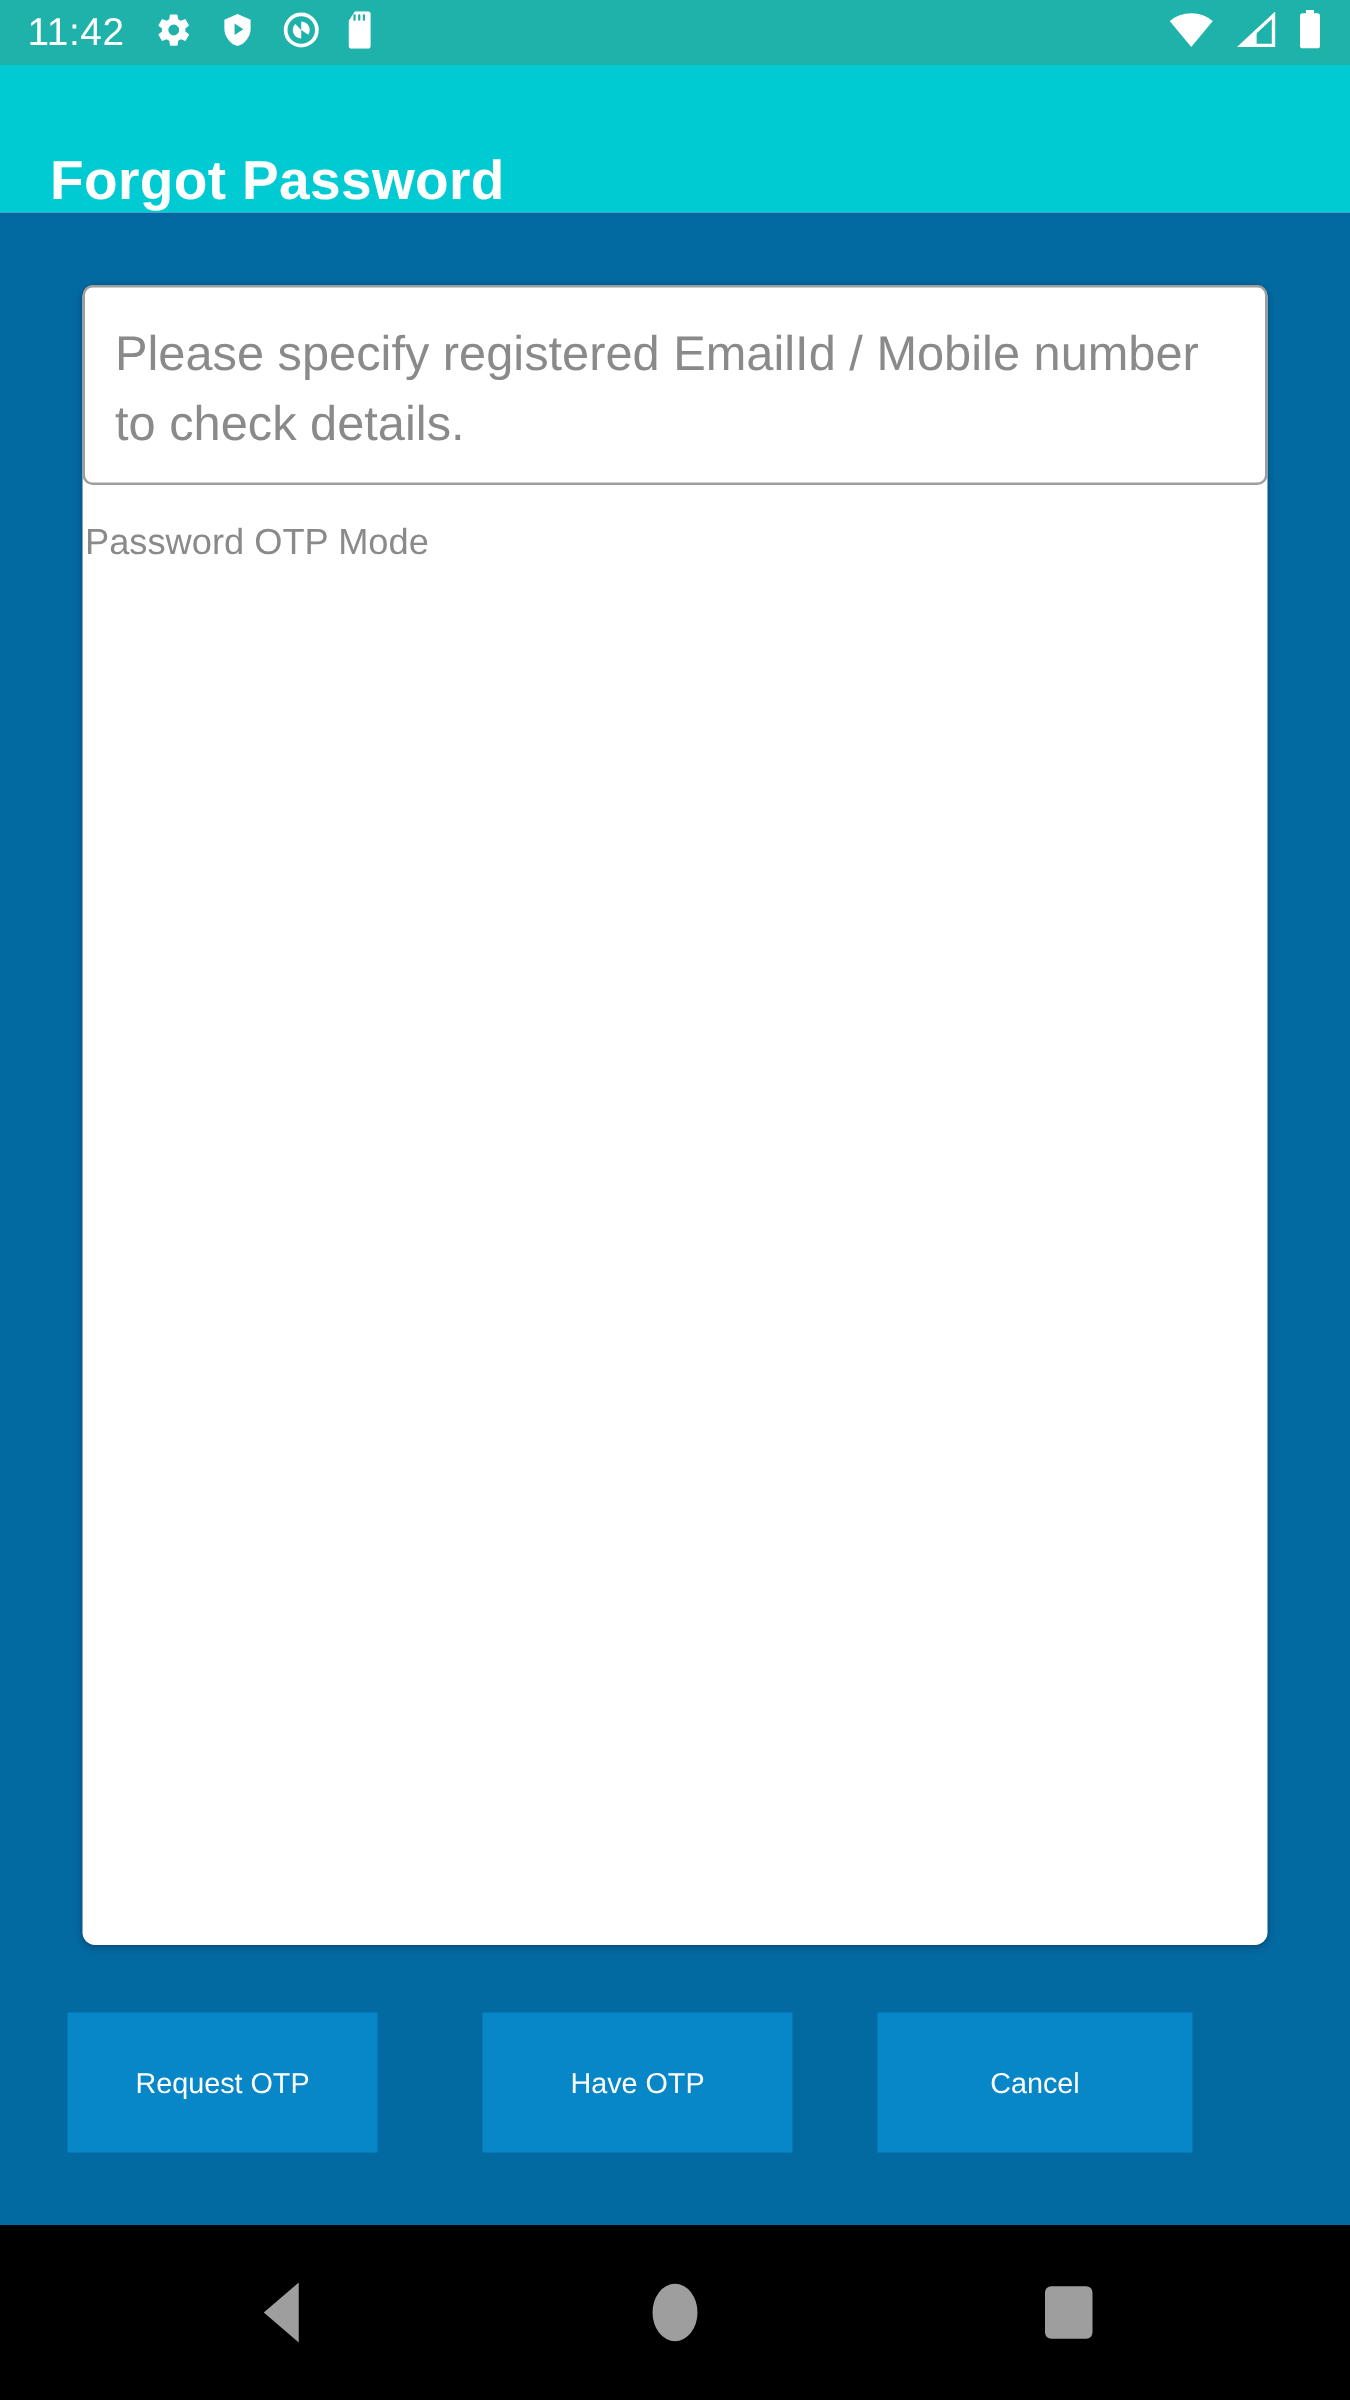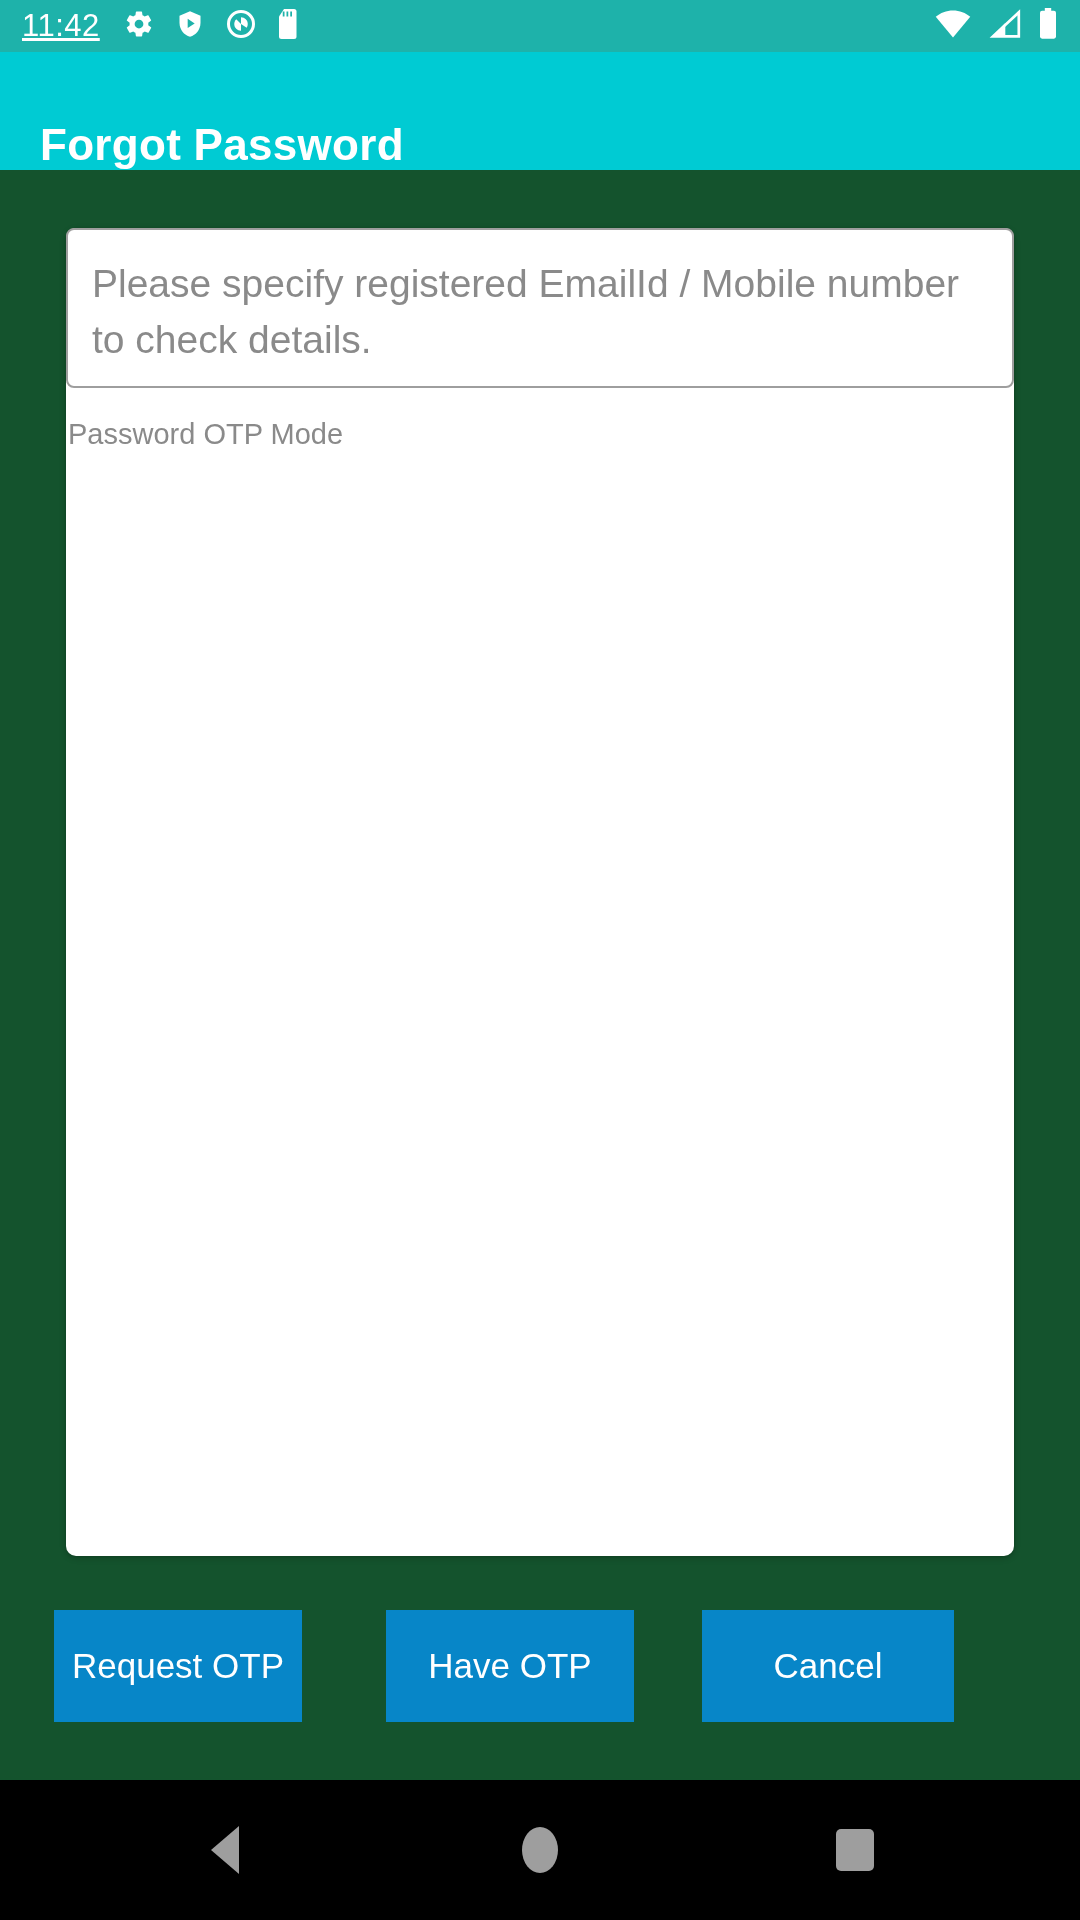--- a/index.html
+++ b/index.html
@@ -14,41 +14,40 @@
   
   #status-bar {
     position:absolute; left:0; top:0; width:1080px; height:52px;
     background:#1eb2aa;
     display:flex; align-items:center;
     padding:0 22px;
   }
   #status-clock {
     color:#ffffff; font-size:31px; letter-spacing:0.5px;
     font-family:"Liberation Sans", sans-serif;
-    text-decoration:underline;
   }
   .status-left-icons { display:flex; align-items:center; gap:22px; margin-left:24px; }
   .status-right-icons { margin-left:auto; display:flex; align-items:center; gap:16px; }
   .sicon { display:block; }
 
   
   #toolbar {
     position:absolute; left:0; top:52px; width:1080px; height:118px;
     background:#00cbd3;
     display:flex; align-items:flex-end;
     padding-left:40px;
   }
   #toolbar-title {
     color:#ffffff; font-size:44px; font-weight:bold; letter-spacing:0.3px;
   }
 
   
   #content {
     position:absolute; left:0; top:170px; width:1080px; height:1610px;
-    background:#14532d;
+    background:#0369a1;
     padding-left:39px;
   }
 
   #main-card {
     position:absolute; left:66px; top:58px; width:948px; height:1328px;
     background:#ffffff;
     border-radius:10px;
     box-shadow:0 2px 6px rgba(0,0,0,0.22), 0 0 2px rgba(0,0,0,0.12);
   }
 
@@ -92,21 +91,21 @@
   }
 
   
   #button-row {
     position:absolute; left:0; top:1440px; width:1080px; height:112px;
   }
   .action-button {
     position:absolute; top:0; height:112px;
     background:#0786c8;
     color:#ffffff;
-    font-size:35px;
+    font-size:23px;
     border:none;
     display:flex; align-items:center; justify-content:center;
     font-family:"Liberation Sans", sans-serif;
     cursor:pointer;
   }
   #btn-request-otp { left:54px;  width:248px; }
   #btn-have-otp    { left:386px; width:248px; }
   #btn-cancel      { left:702px; width:252px; }
 
   

